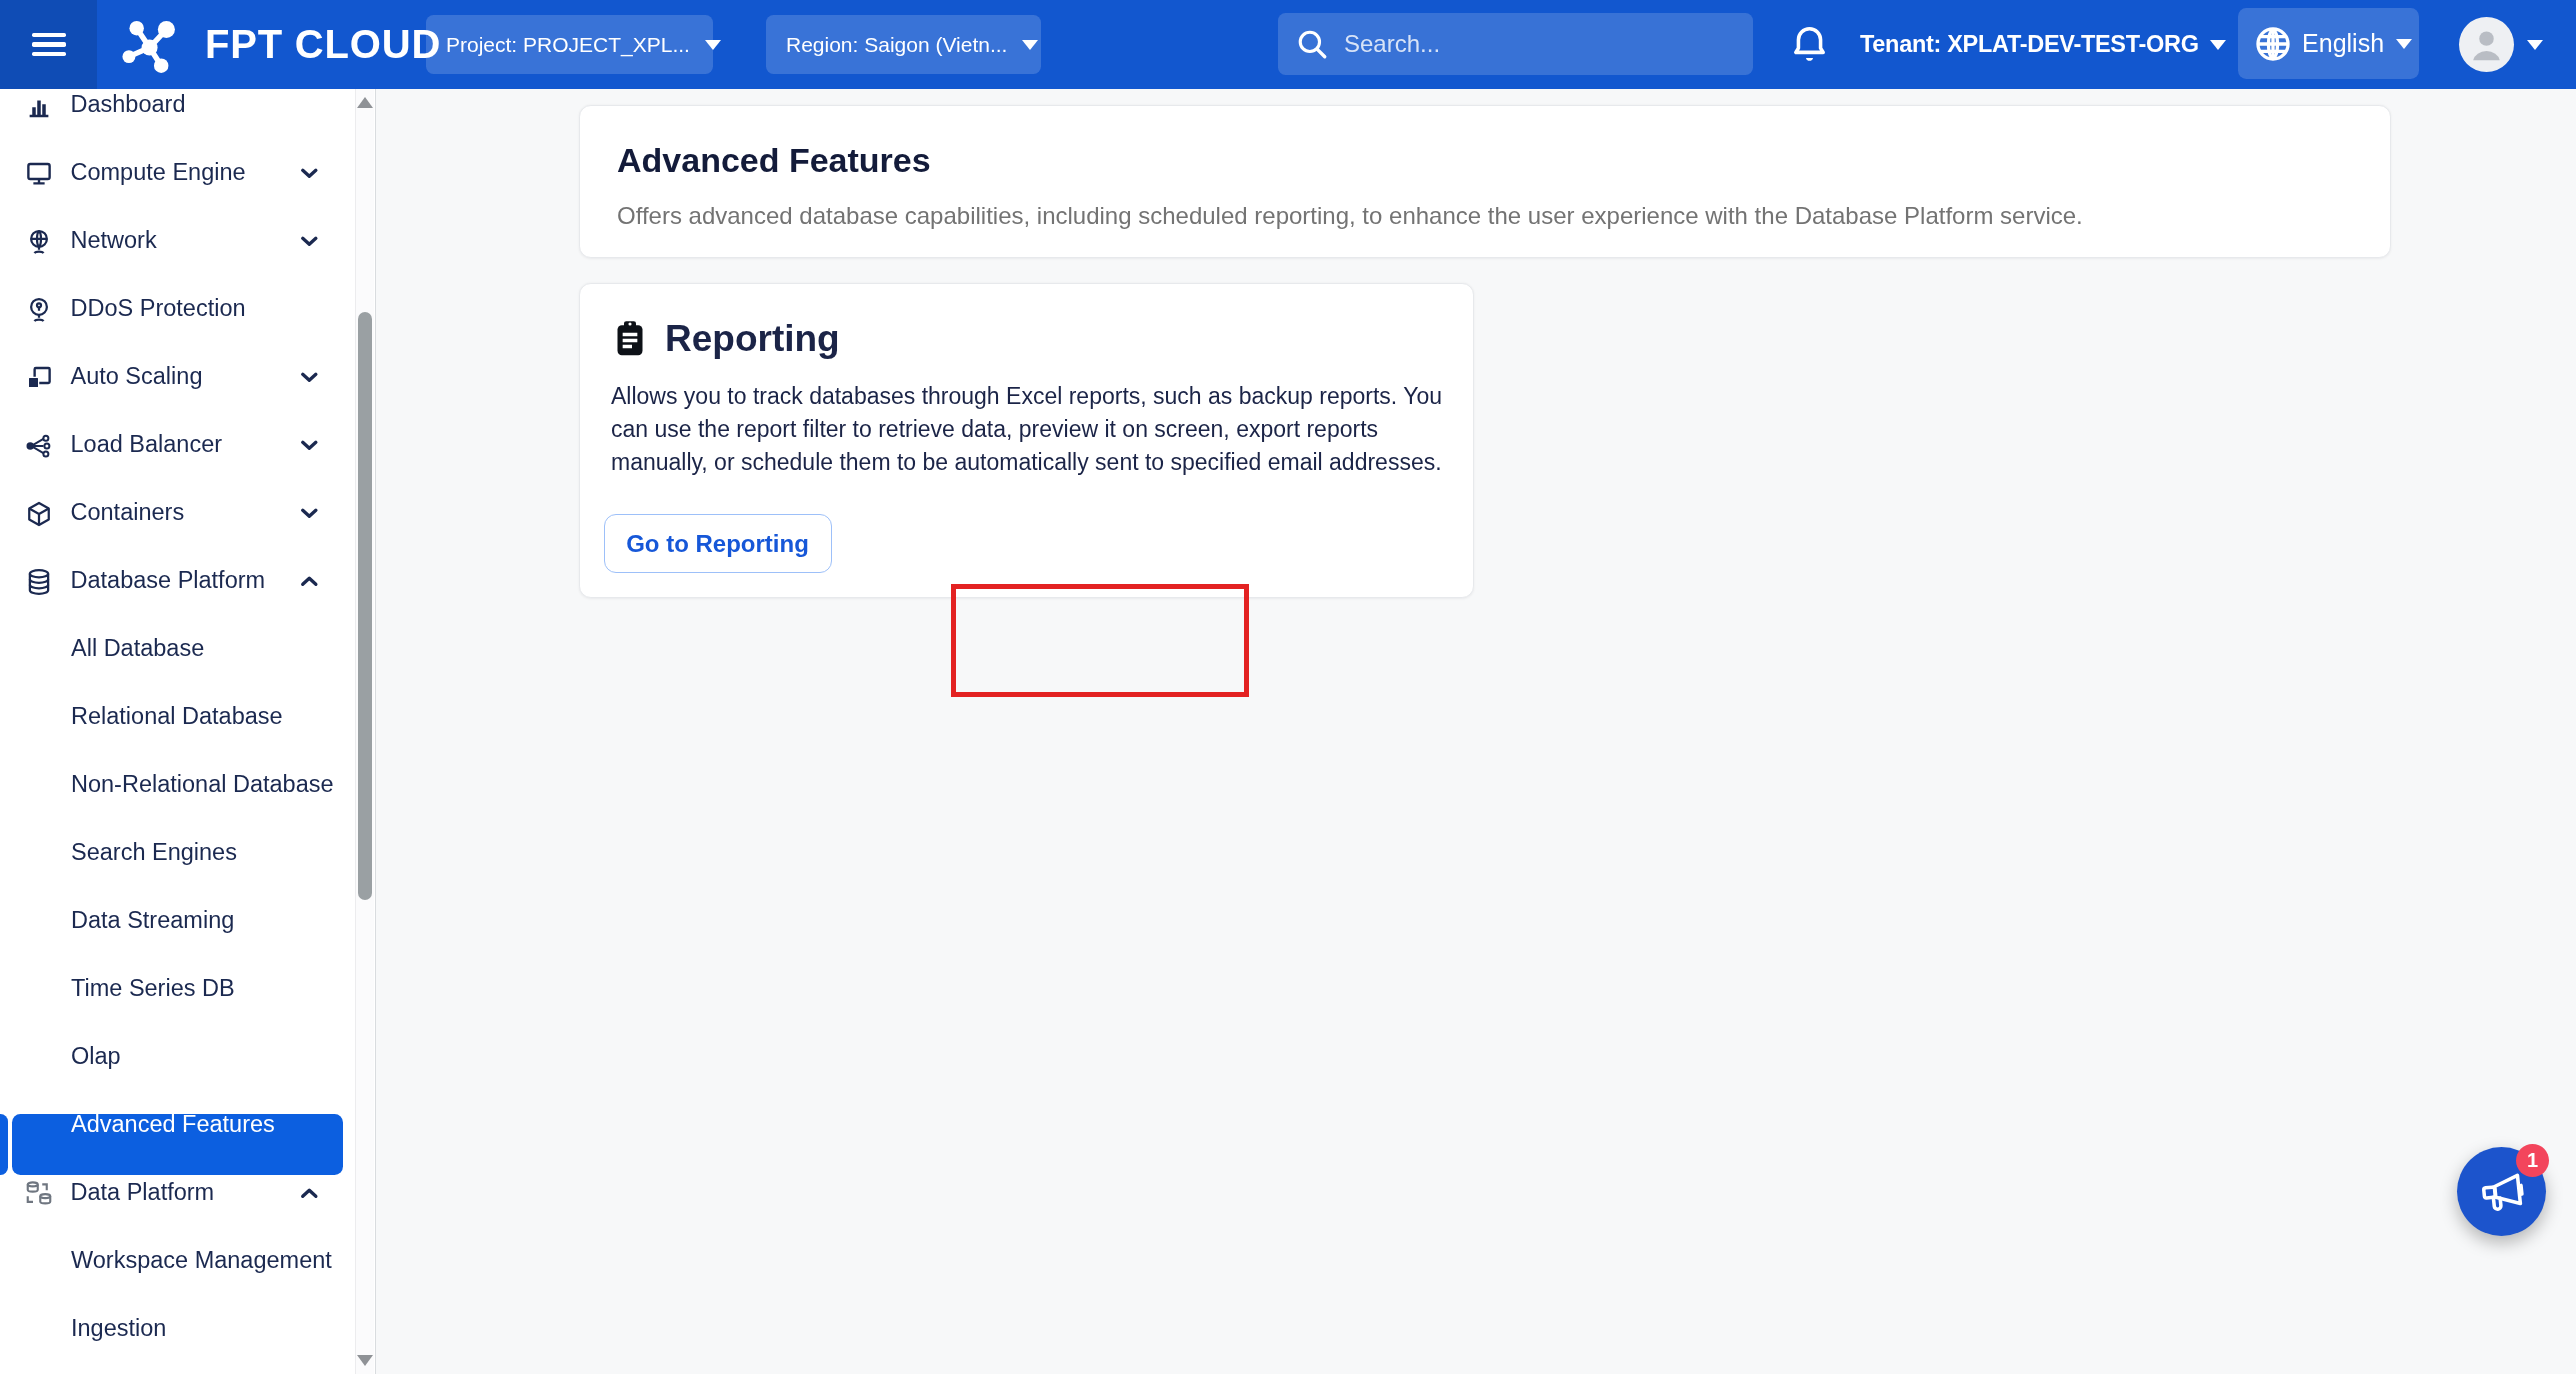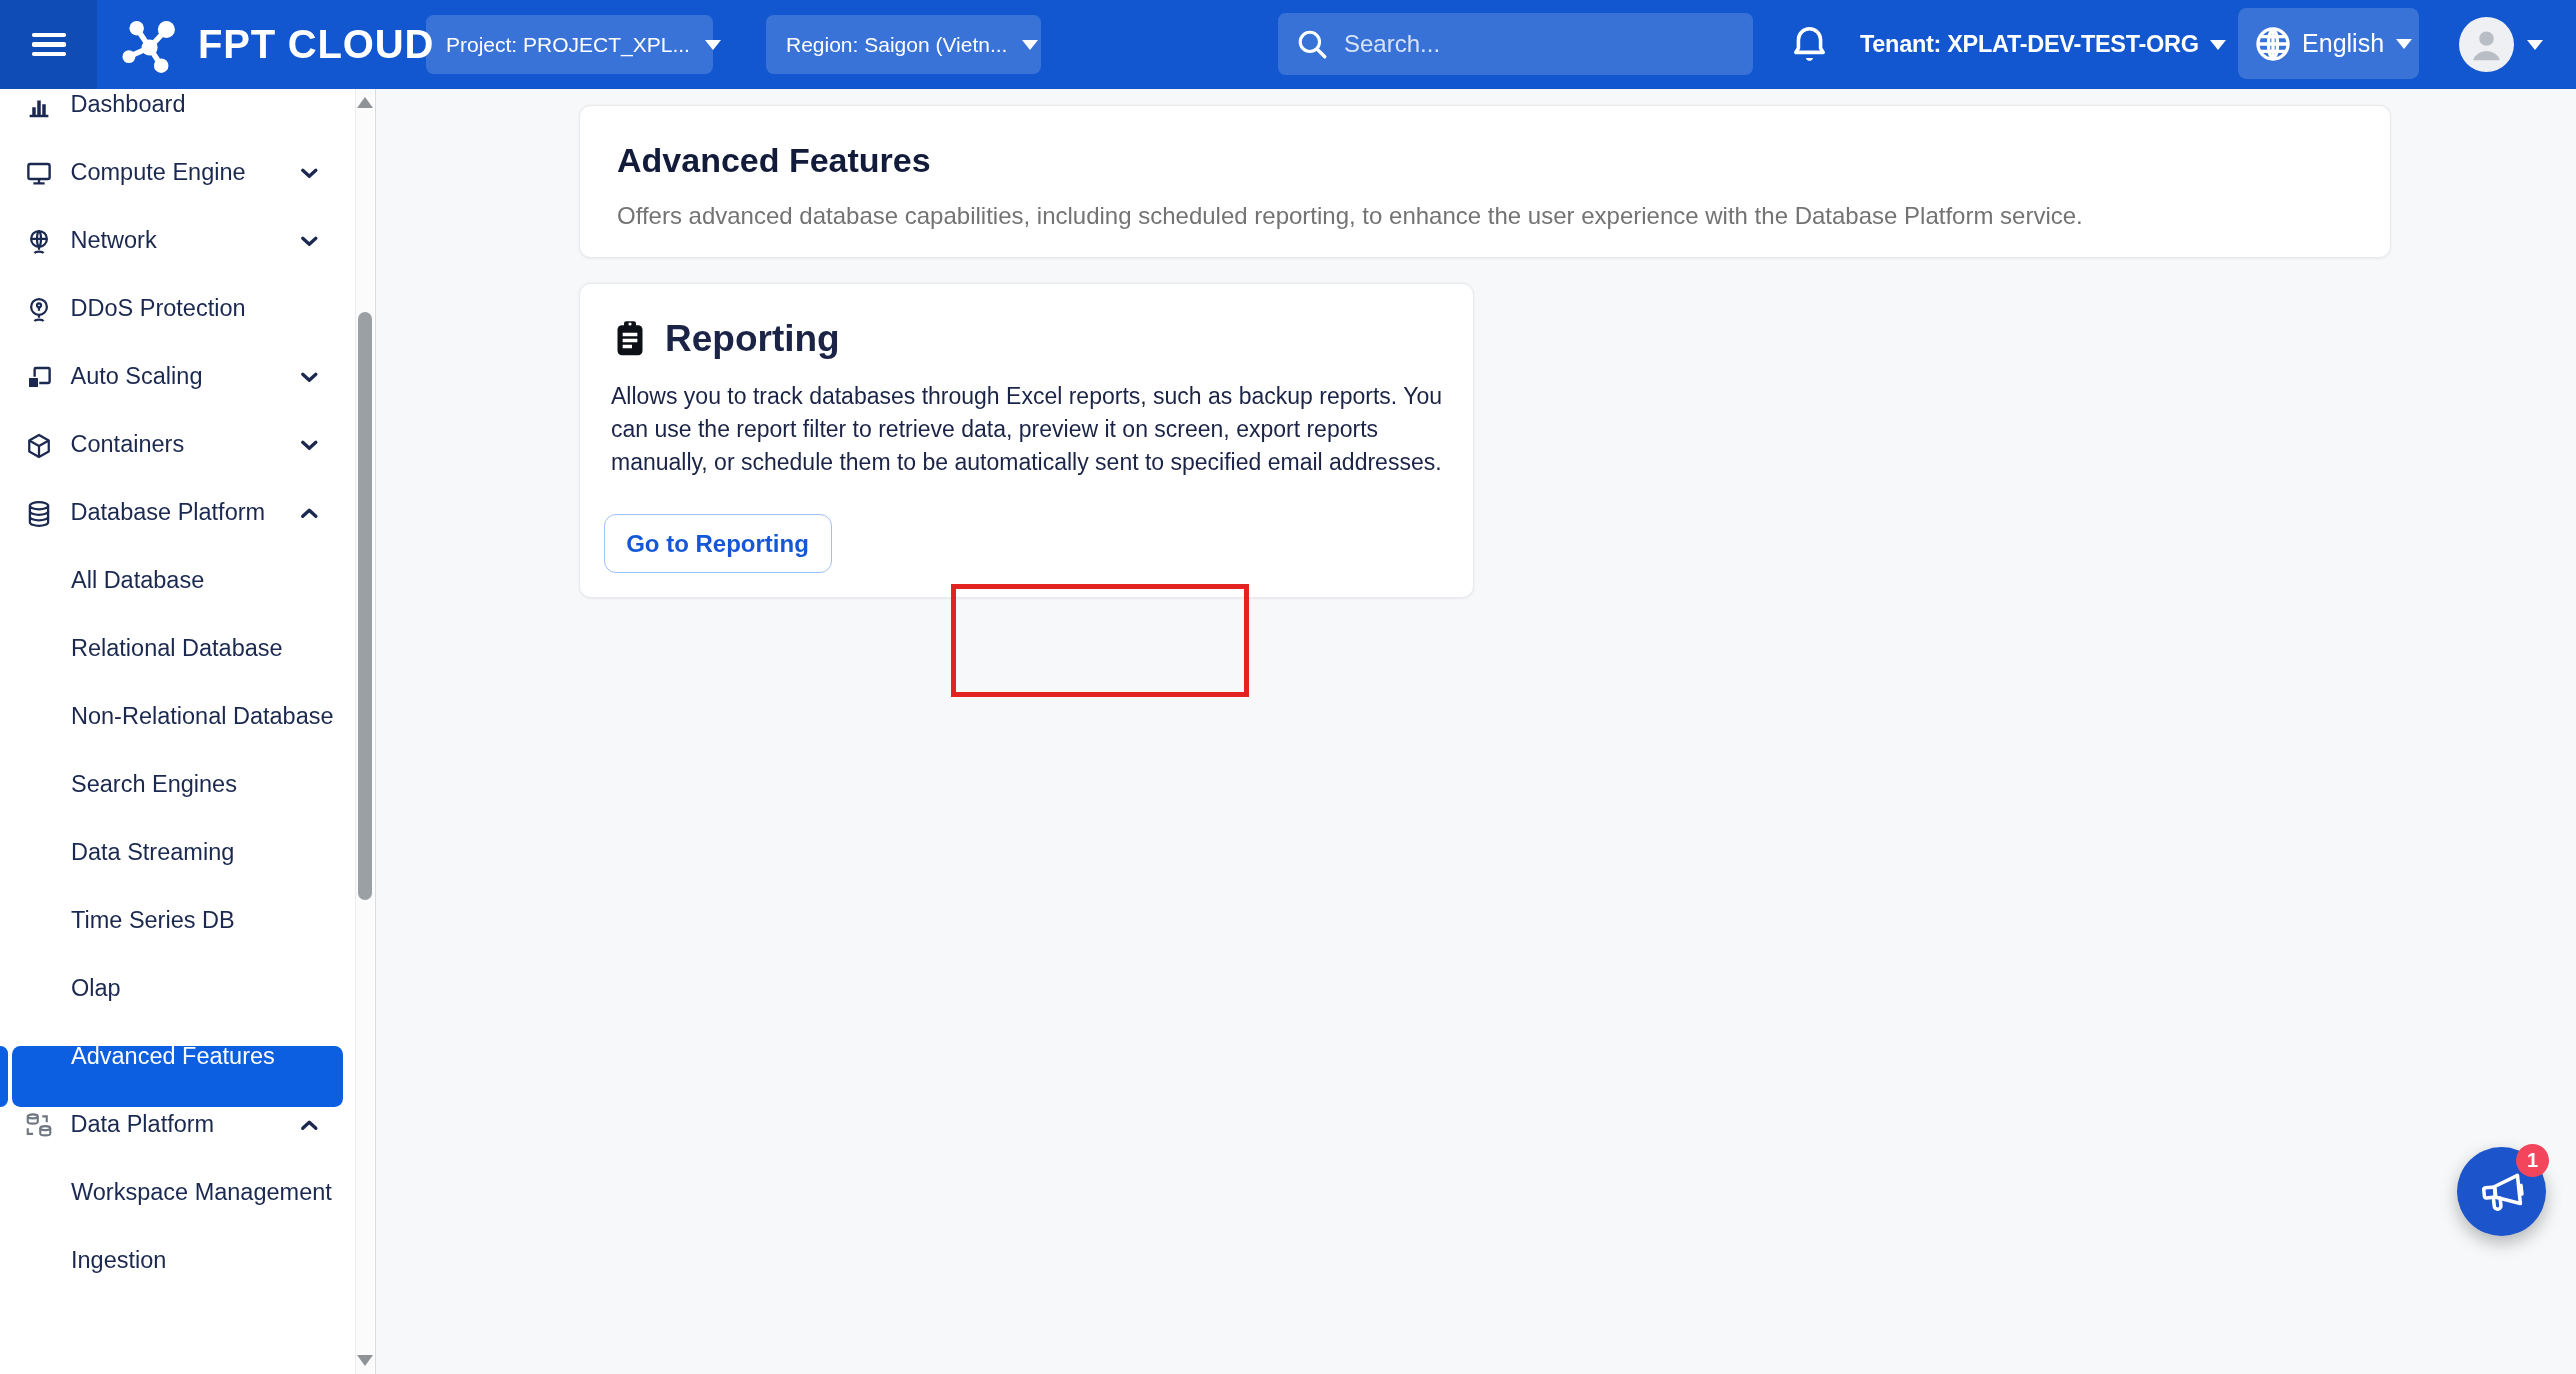--- a/index.html
+++ b/index.html
@@ -3,21 +3,21 @@
 <meta charset="utf-8">
 <style>
   * { box-sizing: border-box; margin: 0; padding: 0; }
   html,body { width:2576px; height:1374px; overflow:hidden; font-family:"Liberation Sans", sans-serif; }
   #app { position:relative; width:2576px; height:1374px; background:#f7f8f9; }
 
   
   .header { position:absolute; left:0; top:0; width:2576px; height:89px; background:#1257cf; z-index:30; }
   .burger-block { position:absolute; left:0; top:0; width:97px; height:89px; background:rgba(0,0,0,0.12); display:flex; align-items:center; justify-content:center; cursor:pointer; }
   .burger span { display:block; width:34px; height:4.2px; background:#fff; border-radius:1.7px; margin:5px 0; }
-  .logo { position:absolute; left:116px; top:0; height:89px; display:flex; align-items:center; gap:20px; }
+  .logo { position:absolute; left:116px; top:0; height:89px; display:flex; align-items:center; gap:27px; }
   .logo svg { width:62px; height:62px; }
   .logo-text { color:#fff; font-size:40px; font-weight:800; letter-spacing:0.8px; }
 
   .chip { position:absolute; top:15px; height:59px; background:rgba(255,255,255,0.17); border-radius:7.6px; display:flex; align-items:center; padding:16px 20px; cursor:pointer; color:#fff; }
   .chip-label { font-size:21px; color:#fff; white-space:nowrap; }
   .caret { width:0; height:0; border-left:8.4px solid transparent; border-right:8.4px solid transparent; border-top:10px solid #fff; margin-left:15px; flex:0 0 auto; }
   .chip-project { left:426px; width:287px; }
   .chip-region  { left:766px; width:275px; }
 
   .searchbox { position:absolute; left:1278px; top:13.4px; width:475px; height:62px; background:rgba(255,255,255,0.16); border-radius:7.6px; display:flex; align-items:center; padding:0 17px; }
@@ -231,20 +231,39 @@
           </svg>
         </span>
         <span class="slabel">Auto Scaling</span>
         <span class="schev">
           <svg viewBox="0 0 24 24" fill="none" stroke="#1b2950" stroke-width="2.8" stroke-linecap="round" stroke-linejoin="round">
               <path d="M6.5 9.5l5.5 5 5.5-5"></path>
             </svg>
         </span>
       </div>
 
+      <div class="srow">
+        <span class="sicon">
+          <svg viewBox="0 0 24 24">
+            <g fill="none" stroke="#1b2950" stroke-width="1.6">
+              <path d="M7 11.3l8.5-5M7.4 12h8.2M7 12.7l8.5 5"></path>
+              <circle cx="5" cy="12" r="2.2" fill="#1b2950"></circle>
+              <circle cx="17.5" cy="5.7" r="2"></circle>
+              <circle cx="18.3" cy="12" r="2"></circle>
+              <circle cx="17.5" cy="18.3" r="2"></circle>
+            </g>
+          </svg>
+        </span>
+        <span class="slabel">Load Balancer</span>
+        <span class="schev">
+          <svg viewBox="0 0 24 24" fill="none" stroke="#1b2950" stroke-width="2.8" stroke-linecap="round" stroke-linejoin="round">
+              <path d="M6.5 9.5l5.5 5 5.5-5"></path>
+            </svg>
+        </span>
+      </div>
 
       <div class="srow">
         <span class="sicon">
           <svg viewBox="0 0 24 24" fill="none" stroke="#1b2950" stroke-width="1.8" stroke-linejoin="round">
             <path d="M12 3.2l7.8 4.4v8.8L12 20.8l-7.8-4.4V7.6z"></path>
             <path d="M12 12l7.8-4.4M12 12L4.2 7.6M12 12v8.8"></path>
           </svg>
         </span>
         <span class="slabel">Containers</span>
         <span class="schev">

